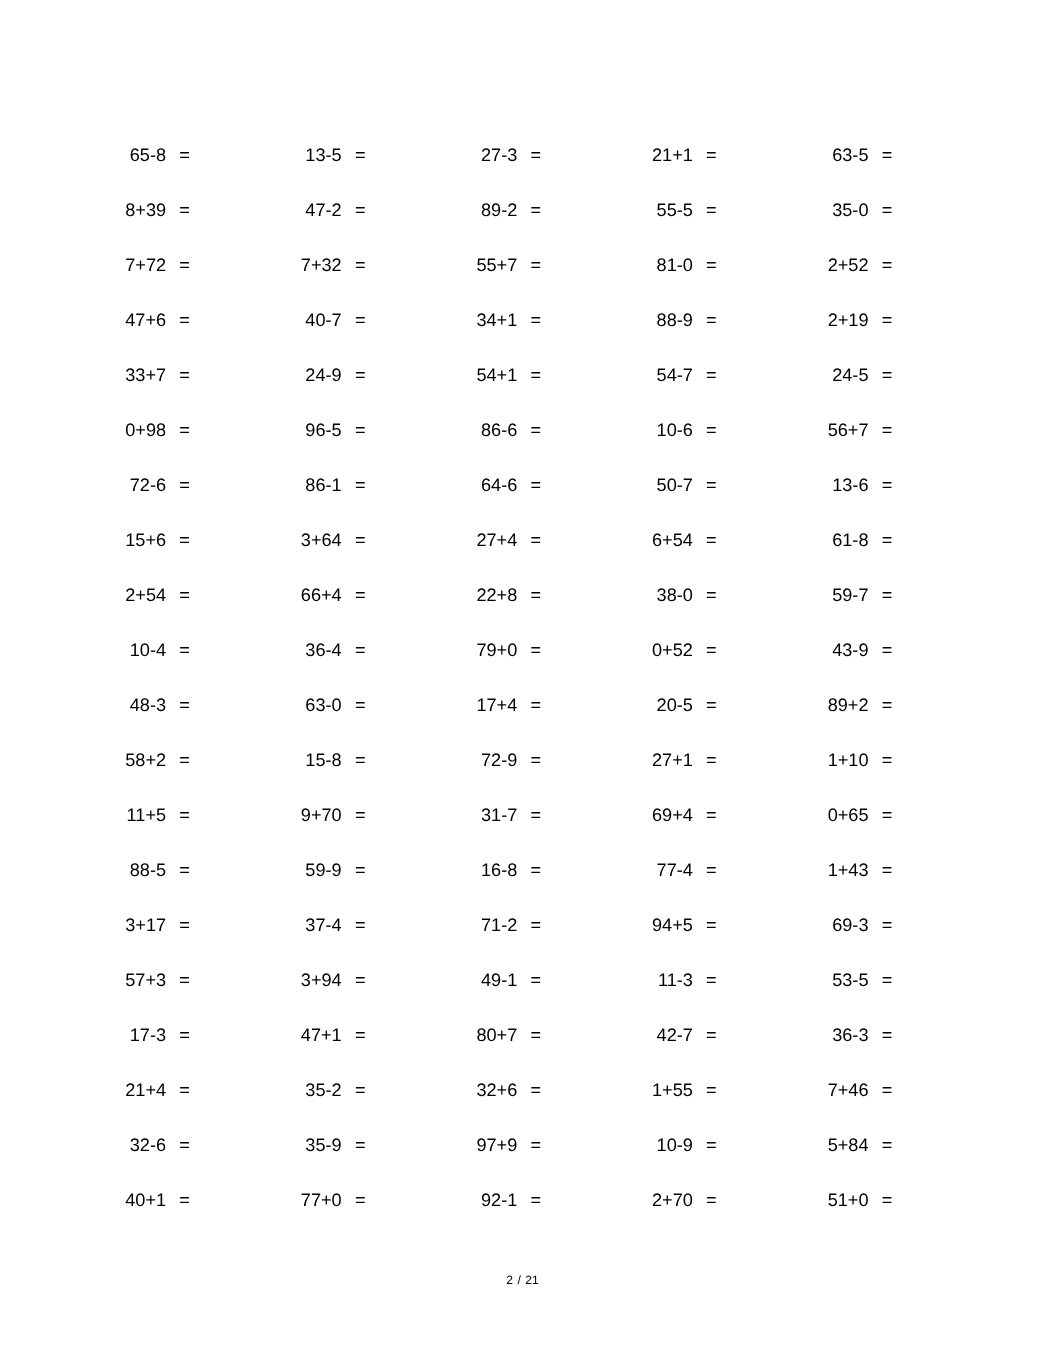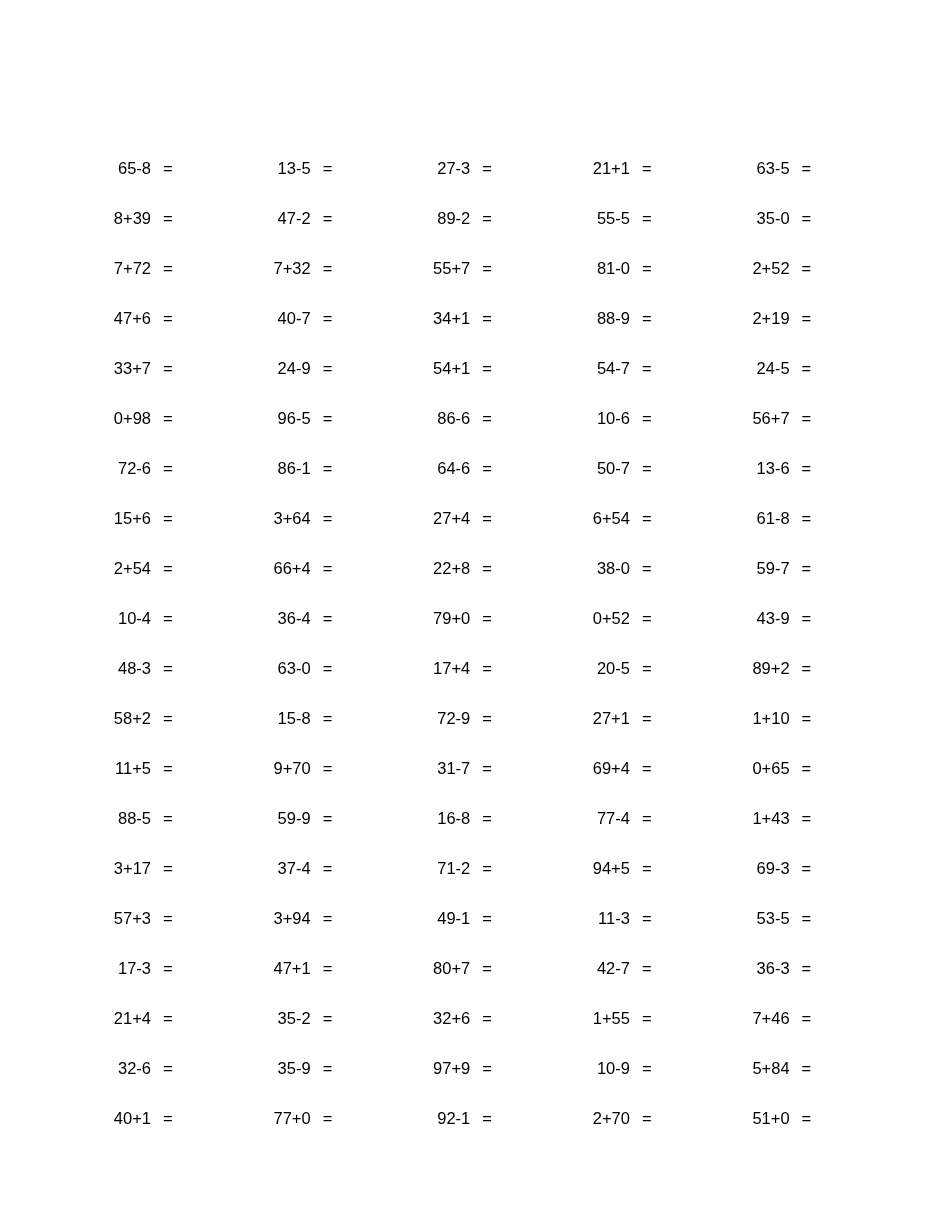--- a/index.html
+++ b/index.html
@@ -27,21 +27,21 @@
   .worksheet-grid {
     position: absolute;
     left: 85px;
     top: 128px;
     width: 730px;
   }
   .problem-row {
     display: flex;
     flex-direction: row;
     height: 50px;
-    align-items: flex-end;
+    align-items: flex-start;
   }
   .problem-cell {
     width: 162px;
     display: flex;
     flex-direction: row;
     align-items: baseline;
     justify-content: flex-start;
   }
   .expr {
     display: inline-block;
@@ -620,14 +620,17 @@
           <span class="answer-blank"></span>
         </div>
         <div class="problem-cell">
           <span class="expr">51+0</span>
           <span class="equals">=</span>
           <span class="answer-blank"></span>
         </div>
       </div>
     </div>
 
+  <div class="page-footer">
+    <span>2</span><span class="sep">/</span><span>21</span>
+  </div>
 
 </div>
 
 </body></html>

